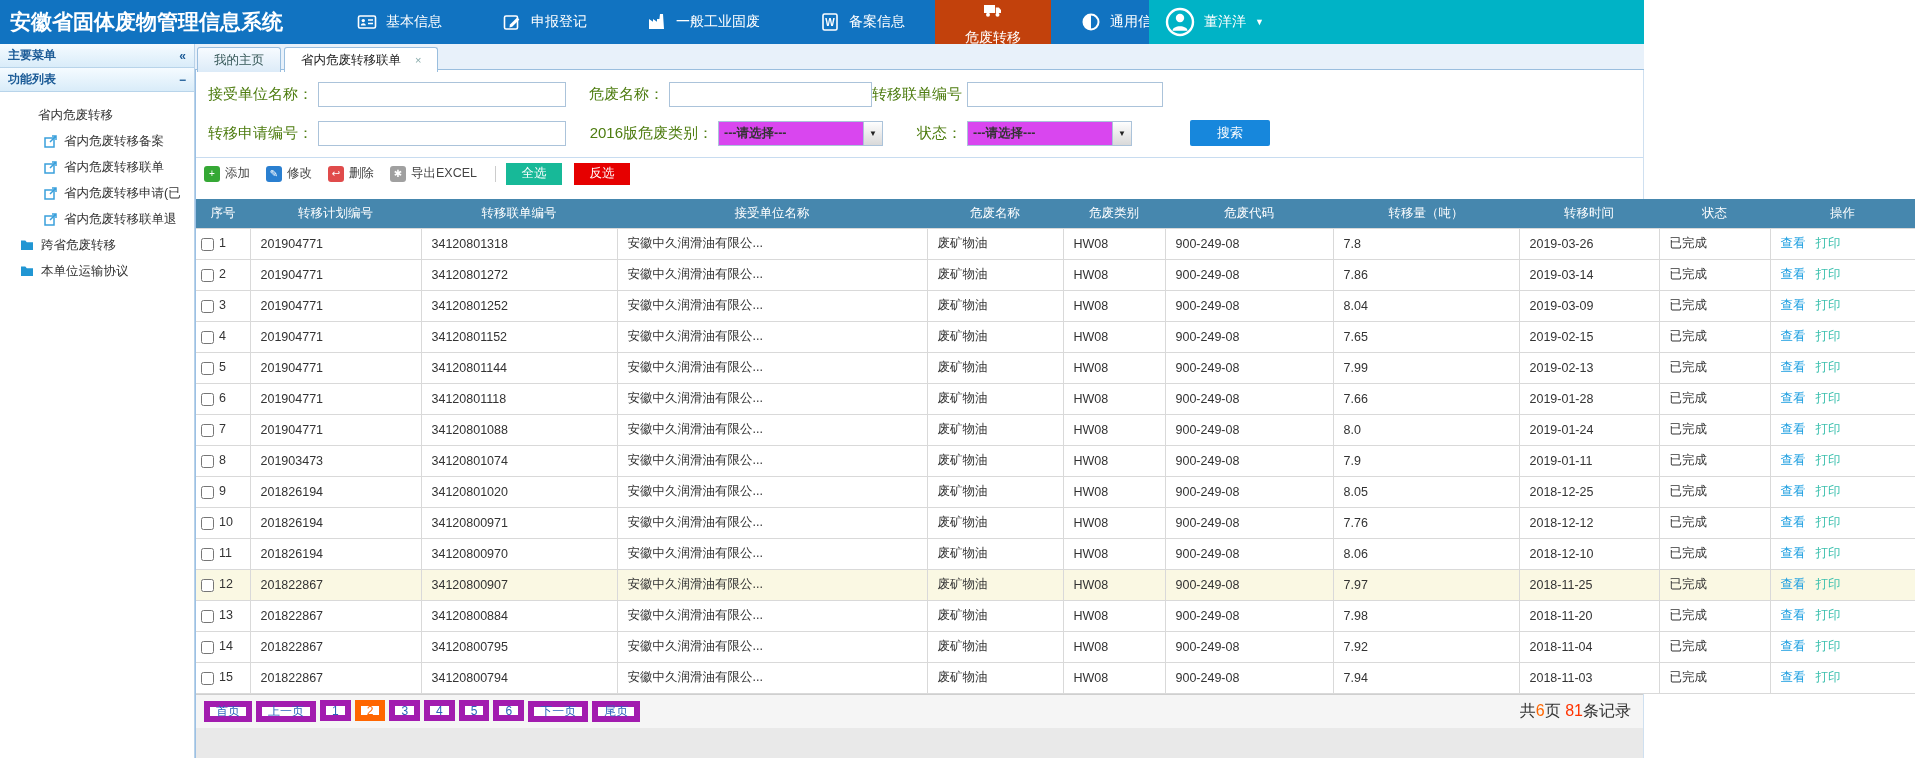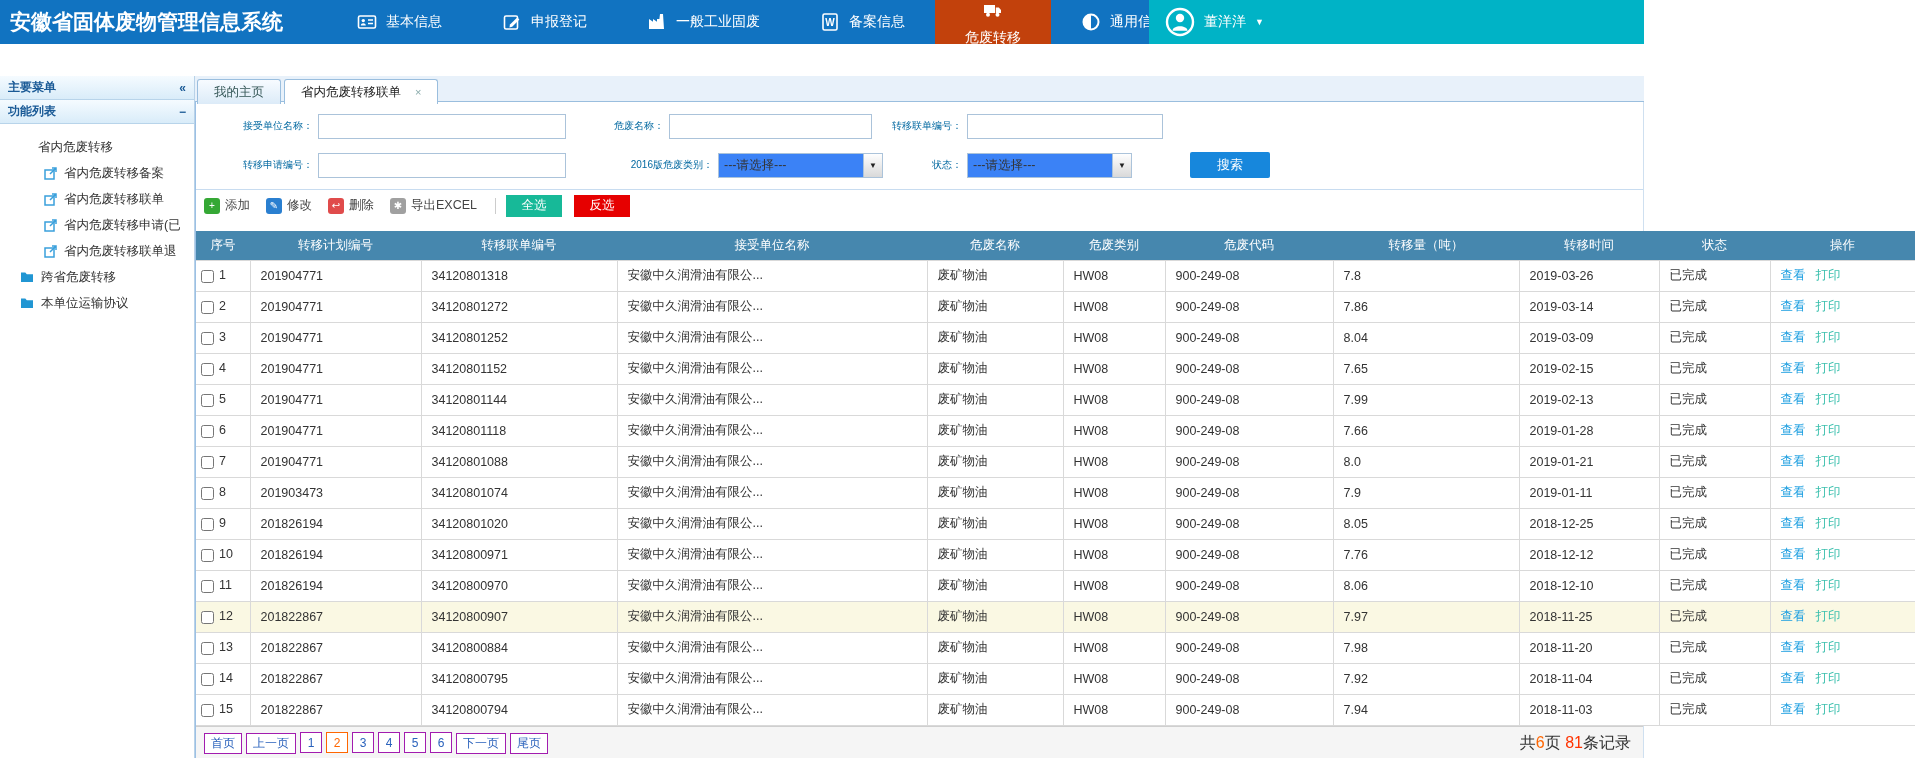--- a/index.html
+++ b/index.html
@@ -1,18 +1,18 @@
 <!DOCTYPE html>
 <html><head>
 <meta charset="utf-8">
 <style>
   * { margin:0; padding:0; box-sizing:border-box; }
   html,body { width:1916px; height:758px; overflow:hidden; }
   body { font-family:"Liberation Sans","DejaVu Sans",sans-serif; font-size:12px; color:#333; background:#fff; }
-  .app { width:1644px; height:758px; position:relative; display:flex; flex-direction:column;gap:32px; }
+  .app { width:1644px; height:758px; position:relative; display:flex; flex-direction:column; }
 
   
   .top-header { height:44px; background:#1173c1; display:flex; align-items:stretch; position:relative; flex:0 0 44px; }
   .app-title { color:#fff; font-size:21px; font-weight:bold; line-height:44px; padding:0 14px 0 10px; white-space:nowrap; }
   .main-nav { display:flex; align-items:stretch; margin-left:30px; }
   .nav-item { display:flex; align-items:center; gap:9px; padding:0 30px; color:#fff; font-size:14px; cursor:pointer; white-space:nowrap; }
   .nav-item.active { background:#c2410c;flex-direction:column; }
   .nicon { width:20px; height:20px; display:inline-flex; }
   .nicon svg { width:20px; height:20px; }
   .user-area { position:absolute; right:0; top:0; height:44px; width:495px; background:#00b3c6; display:flex; align-items:center; padding-left:16px; gap:9px; cursor:pointer; }
@@ -41,25 +41,25 @@
   .tab { height:25px; line-height:24px; padding:0 16px; border:1px solid #9abede; border-bottom:none; border-radius:3px 3px 0 0; margin-right:3px; background:linear-gradient(#f7fbff,#dcebf8); font-size:12.5px; color:#355; cursor:pointer; display:flex; align-items:center; gap:8px; position:relative; top:3px; }
   .tab.active { background:#fff; color:#222; }
   .tab .close-x { font-size:11px; color:#8aa; margin-left:6px; cursor:pointer; line-height:1; }
 
   
   .content-panel { flex:1; border-left:1px solid #9cc0e4; border-right:1px solid #cfe0f0; display:flex; flex-direction:column; min-height:0; background:#fff; }
 
   
   .search-area { padding-top:9px; background:#fff; }
   .form-row { display:flex; align-items:center; height:30px; margin-bottom:9px; }
-  .lbl { color:#0369a1; font-size:10px; text-align:right; white-space:nowrap; padding-right:5px; }
+  .lbl { color:#4d7c0f; font-size:15px; text-align:right; white-space:nowrap; padding-right:5px; }
   .w122{width:122px;} .w103{width:103px;} .w95{width:95px;} .w152{width:152px;} .w84{width:84px;}
   .txt { height:25px; border:1px solid #abc3da; background:#fff; padding:0 4px; font-size:12.5px; font-family:inherit; color:#333; }
   .in248{width:248px;} .in203{width:203px;} .in196{width:196px;}
-  .combo { width:165px; height:25px; border:1px solid #abc3da; background:#3b82f6; display:flex; align-items:stretch; cursor:pointer; }
+  .combo { width:165px; height:25px; border:1px solid #abc3da; background:#d946ef; display:flex; align-items:stretch; cursor:pointer;font-weight:bold; }
   .combo .cval { flex:1; line-height:23px; padding-left:5px; font-size:12.5px; color:#333; overflow:hidden; }
   .combo .cbtn { width:19px; border-left:1px solid #abc3da; background:linear-gradient(#fefefe,#d9d9d9); display:flex; align-items:center; justify-content:center; font-size:8px; color:#222; }
   .search-btn { margin-left:58px; width:80px; height:26px; background:#1787dc; color:#ffffff; border:none; font-size:13px; font-family:Liberation Sans, sans-serif; cursor:pointer; border-radius:2px; }
 
   
   .toolbar { height:32px; border-top:1px solid #c8dcf0; display:flex; align-items:center; padding-left:8px; background:#fff; flex:0 0 32px; }
   .tool { display:flex; align-items:center; gap:5px; margin-right:16px; font-size:12.5px; color:#444; cursor:pointer; }
   .tico { width:16px; height:16px; border-radius:3px; color:#fff; font-size:10px; line-height:16px; text-align:center; display:inline-block; }
   .tico.add{background:#35a835;} .tico.mod{background:#2a7fd0;} .tico.del{background:#e04b4b;} .tico.exp{background:#a0a0a0;}
   .tb-sep { width:1px; height:16px; background:#ccc; margin:0 10px 0 2px; }
@@ -74,21 +74,21 @@
   table.grid td { height:31px; border:1px solid #d9d9d9; font-size:12.5px; color:#333; padding-left:10px; overflow:hidden; white-space:nowrap; background:#fff; }
   table.grid td:first-child { border-left:none; padding-left:5px; }
   table.grid td:last-child { border-right:none; }
   table.grid tr.hl td { background:#faf8e3; }
   .c-num input { vertical-align:middle; margin-right:5px; }
   .lnk-view { color:#1b9ee0; text-decoration:none; cursor:pointer; margin-right:10px; }
   .lnk-print { color:#3cc0ae; text-decoration:none; cursor:pointer; }
 
   
   .pager { height:34px; background:#f5f5f5; border-top:1px solid #cfcfcf; display:flex; align-items:center; padding:0 12px 0 8px; flex:0 0 34px; }
-  .pg-btn { display:inline-flex; align-items:center; justify-content:center; min-width:22px; height:21px; padding:0 6px; border:1px solid #a21caf; background:#fff; color:#2a62bc; font-size:12px; margin-right:4px; cursor:pointer; }
+  .pg-btn { display:inline-flex; align-items:center; justify-content:center; min-width:22px; height:21px; padding:0 6px; border:6px solid #a21caf; background:#fff; color:#2a62bc; font-size:12px; margin-right:4px; cursor:pointer; }
   .pg-btn.active { border-color:#ff6600; color:#ff6600; }
   .pg-summary { margin-left:auto; font-size:16px; color:#333; white-space:nowrap; }
   .pg-summary .num-pages { color:#ff6600; }
   .pg-summary .num-records { color:#ff3300; }
 
   .filler { flex:1; background:#e9e9e9; }
 </style>
 </head>
 <body>
 
@@ -422,21 +422,21 @@
                 </tr>
                 <tr>
                   <td class="c-num"><input type="checkbox" style=""><span>7</span></td>
                   <td>201904771</td>
                   <td>34120801088</td>
                   <td>安徽中久润滑油有限公...</td>
                   <td>废矿物油</td>
                   <td>HW08</td>
                   <td>900-249-08</td>
                   <td>8.0</td>
-                  <td>2019-01-21</td>
+                  <td>2019-01-24</td>
                   <td>已完成</td>
                   <td class="c-act"><a class="lnk-view">查看</a><a class="lnk-print">打印</a></td>
                 </tr>
                 <tr>
                   <td class="c-num"><input type="checkbox" style=""><span>8</span></td>
                   <td>201903473</td>
                   <td>34120801074</td>
                   <td>安徽中久润滑油有限公...</td>
                   <td>废矿物油</td>
                   <td>HW08</td>

